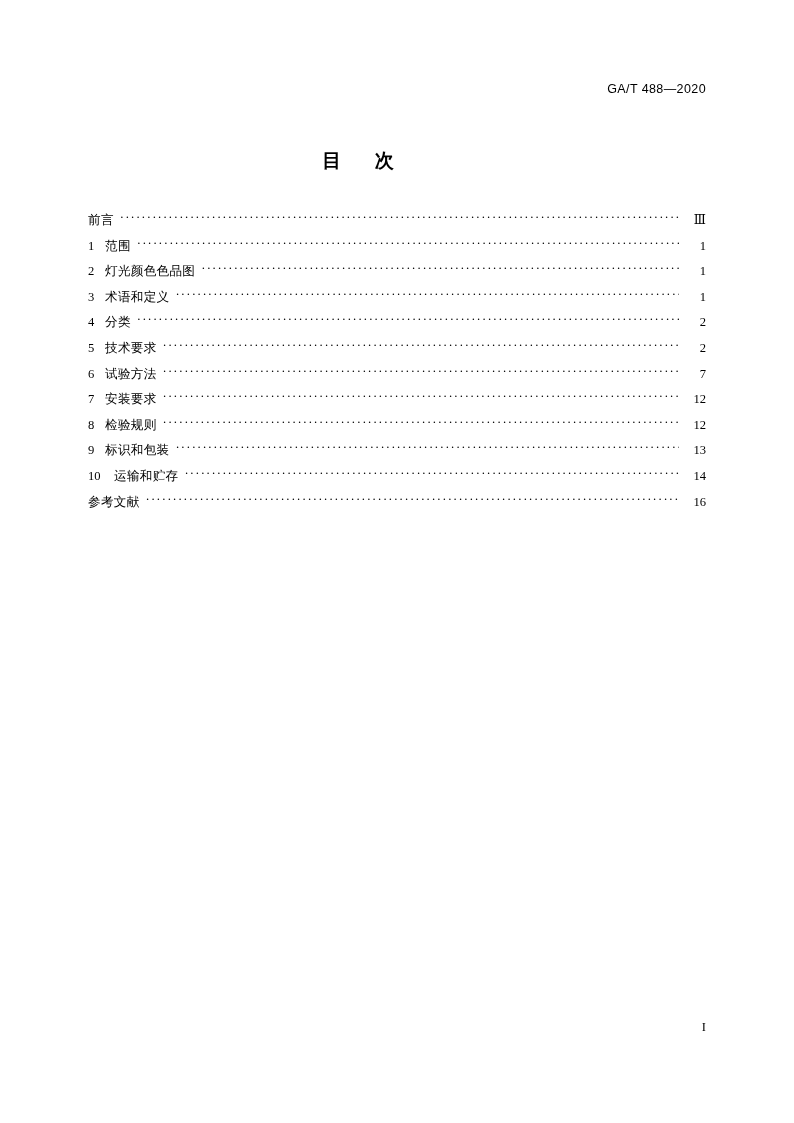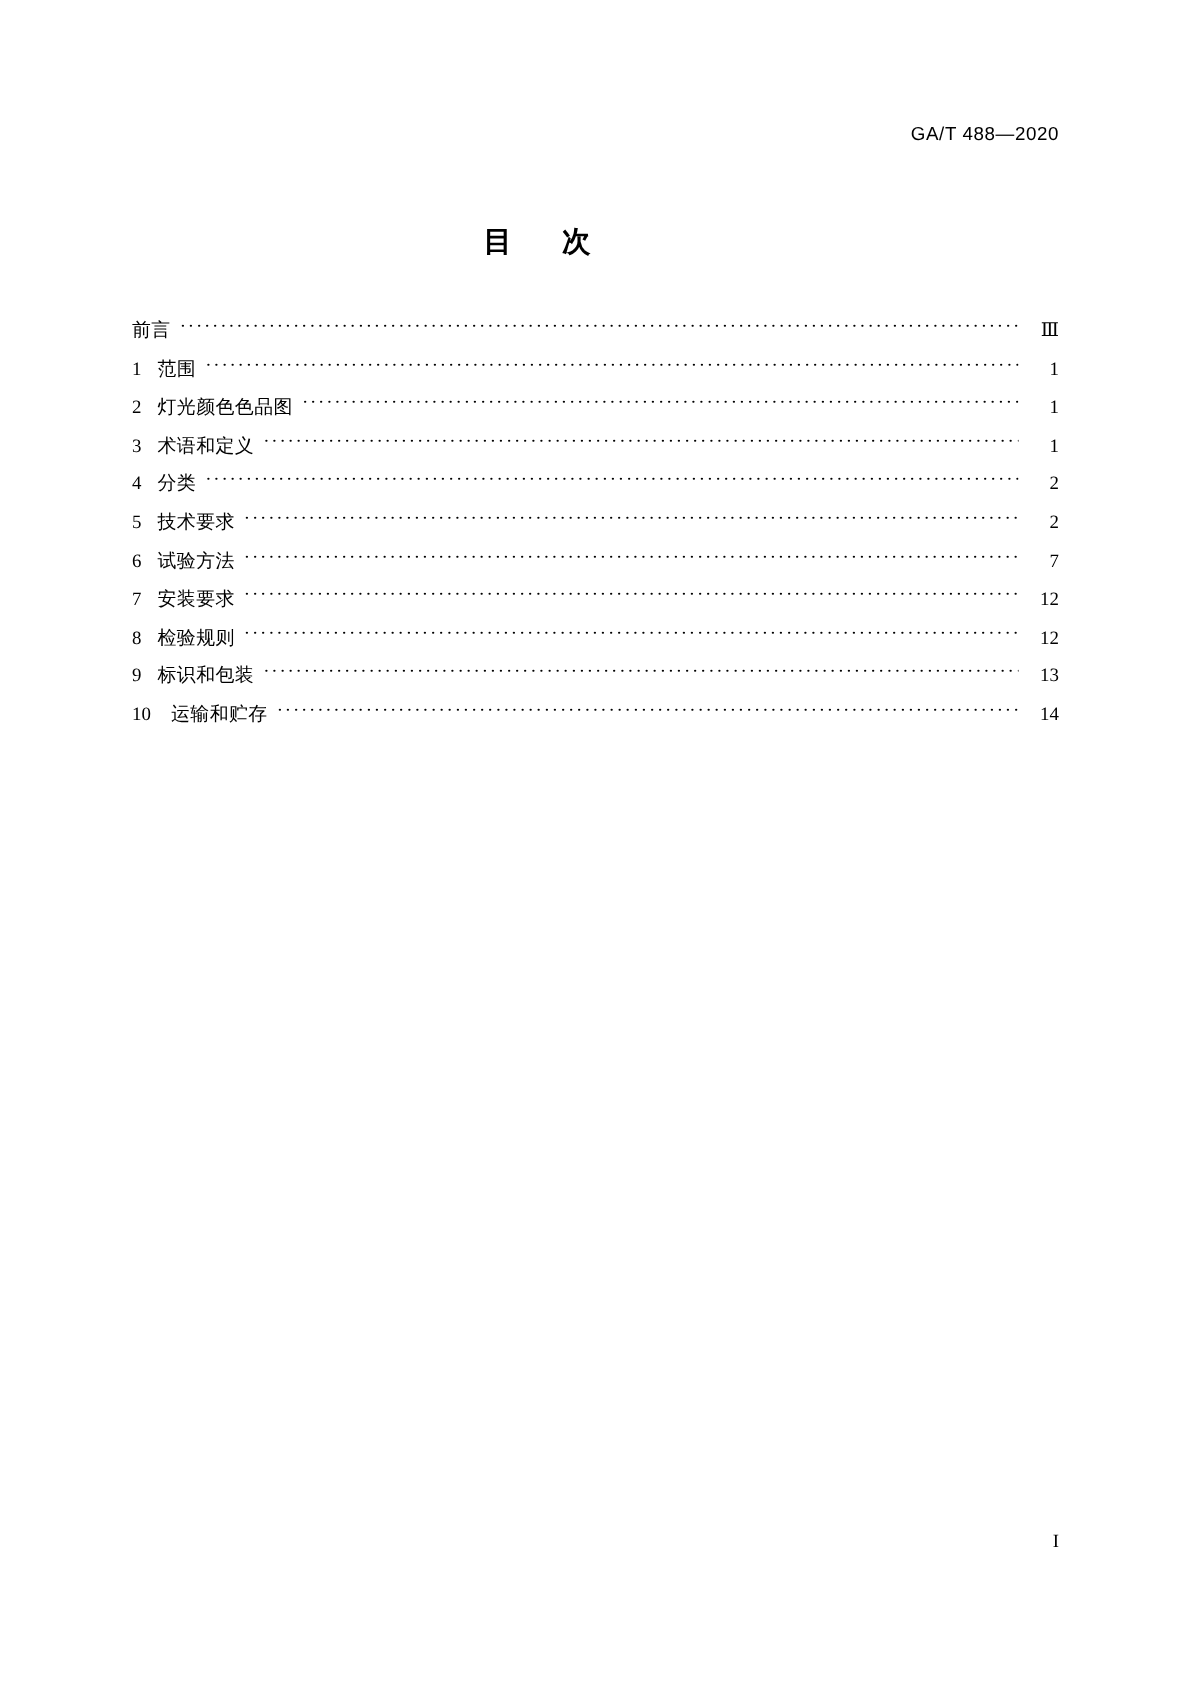--- a/index.html
+++ b/index.html
@@ -201,18 +201,24 @@
     </div>
 
     <div class="toc-row">
       <span class="toc-num w2">10</span>
       <span class="toc-label">运输和贮存</span>
       <span class="toc-dots"></span>
       <span class="toc-page">14</span>
     </div>
 
 
+    <div class="toc-row">
+      <span class="toc-num w0"></span>
+      <span class="toc-label">参考文献</span>
+      <span class="toc-dots"></span>
+      <span class="toc-page">16</span>
+    </div>
 
   </div>
 
   <div class="footer-page">I</div>
 
 </div>
 
 </body></html>

